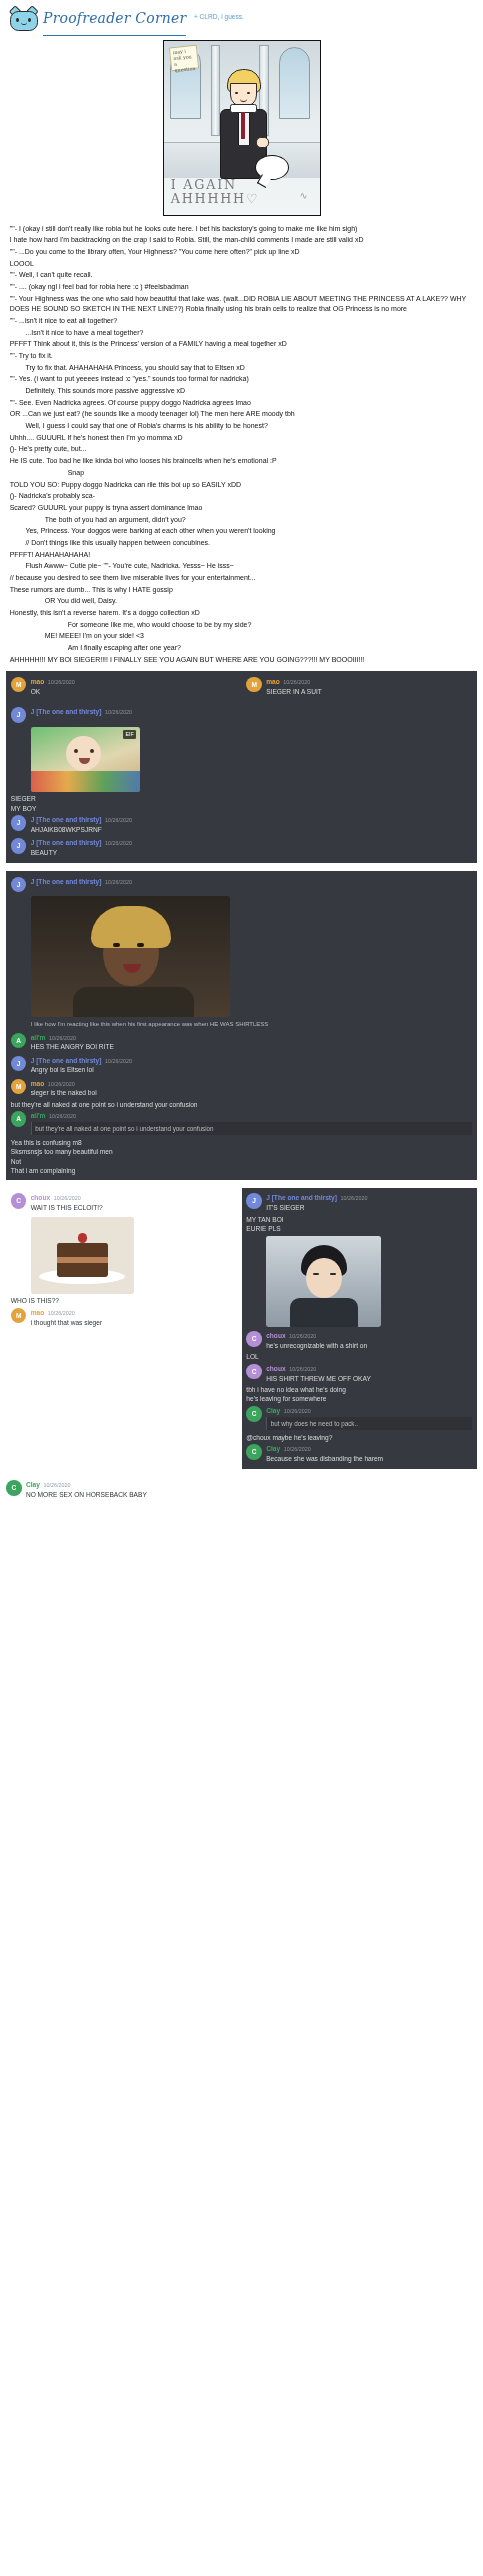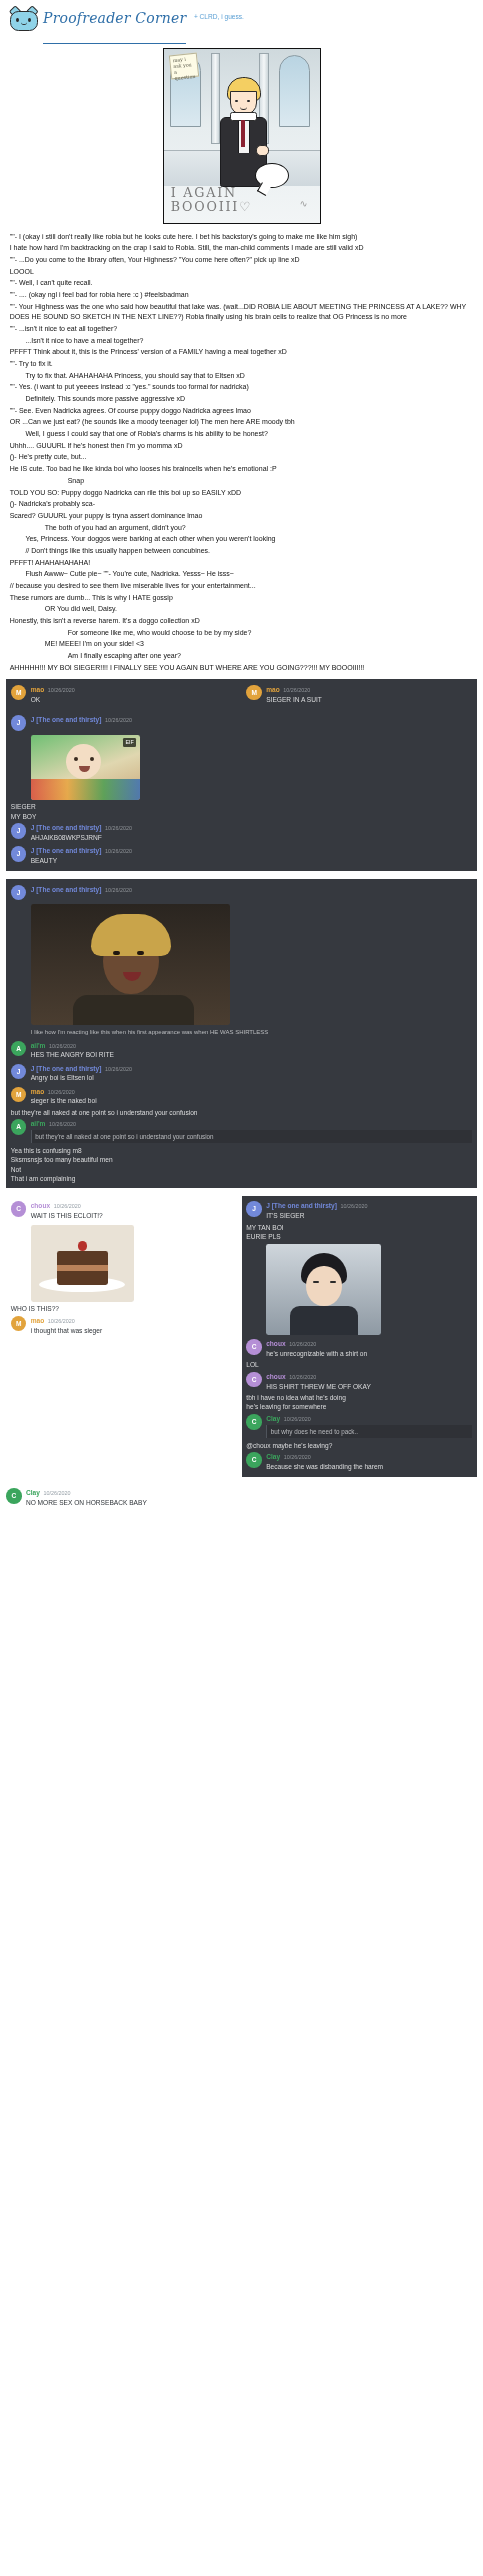--- a/index.html
+++ b/index.html
@@ -36,21 +36,21 @@
   }
   .title-wrap { padding-top: 3.6px; }
   .title {
     font-family: "DejaVu Serif", serif;
     font-size: 14px;
     font-style: italic;
     color: #2f6fa8;
     letter-spacing: 0.2px;
     display:inline-block;
     border-bottom: 1.2px solid #2f6fa8;
-    padding-bottom: 17px;
+    padding-bottom: 9px;
   }
   .subtitle {
     display:inline-block;
     font-size: 6.6px;
     color: #5a9fd4;
     margin-left: 4.8px;
     vertical-align: 3.6px;
   }
 
   
@@ -262,21 +262,21 @@
         <div class="tie"></div>
         <div class="hand"></div>
       </div>
       <div class="bubble"></div>
       <div class="sticky">may i
 ask you a
 question</div>
       <div class="love-text">
         <div>I AGAIN</div>
         <div>
-          <span>BOOOIII</span><span class="heart">♡</span>
+          <span>AHHHHH</span><span class="heart">♡</span>
         </div>
       </div>
       <div class="squiggle">∿</div>
     </div>
   </div>
 
   <div class="transcript" id="transcript">
       <div class="line">""- I (okay i still don't really like robia but he looks cute here. I bet his backstory's going to make me like him sigh)</div>
       <div class="line">I hate how hard I'm backtracking on the crap I said to Robia. Still, the man-child comments I made are still valid xD</div>
       <div class="line">""- ...Do you come to the library often, Your Highness?   "You come here often?" pick up line xD</div>

